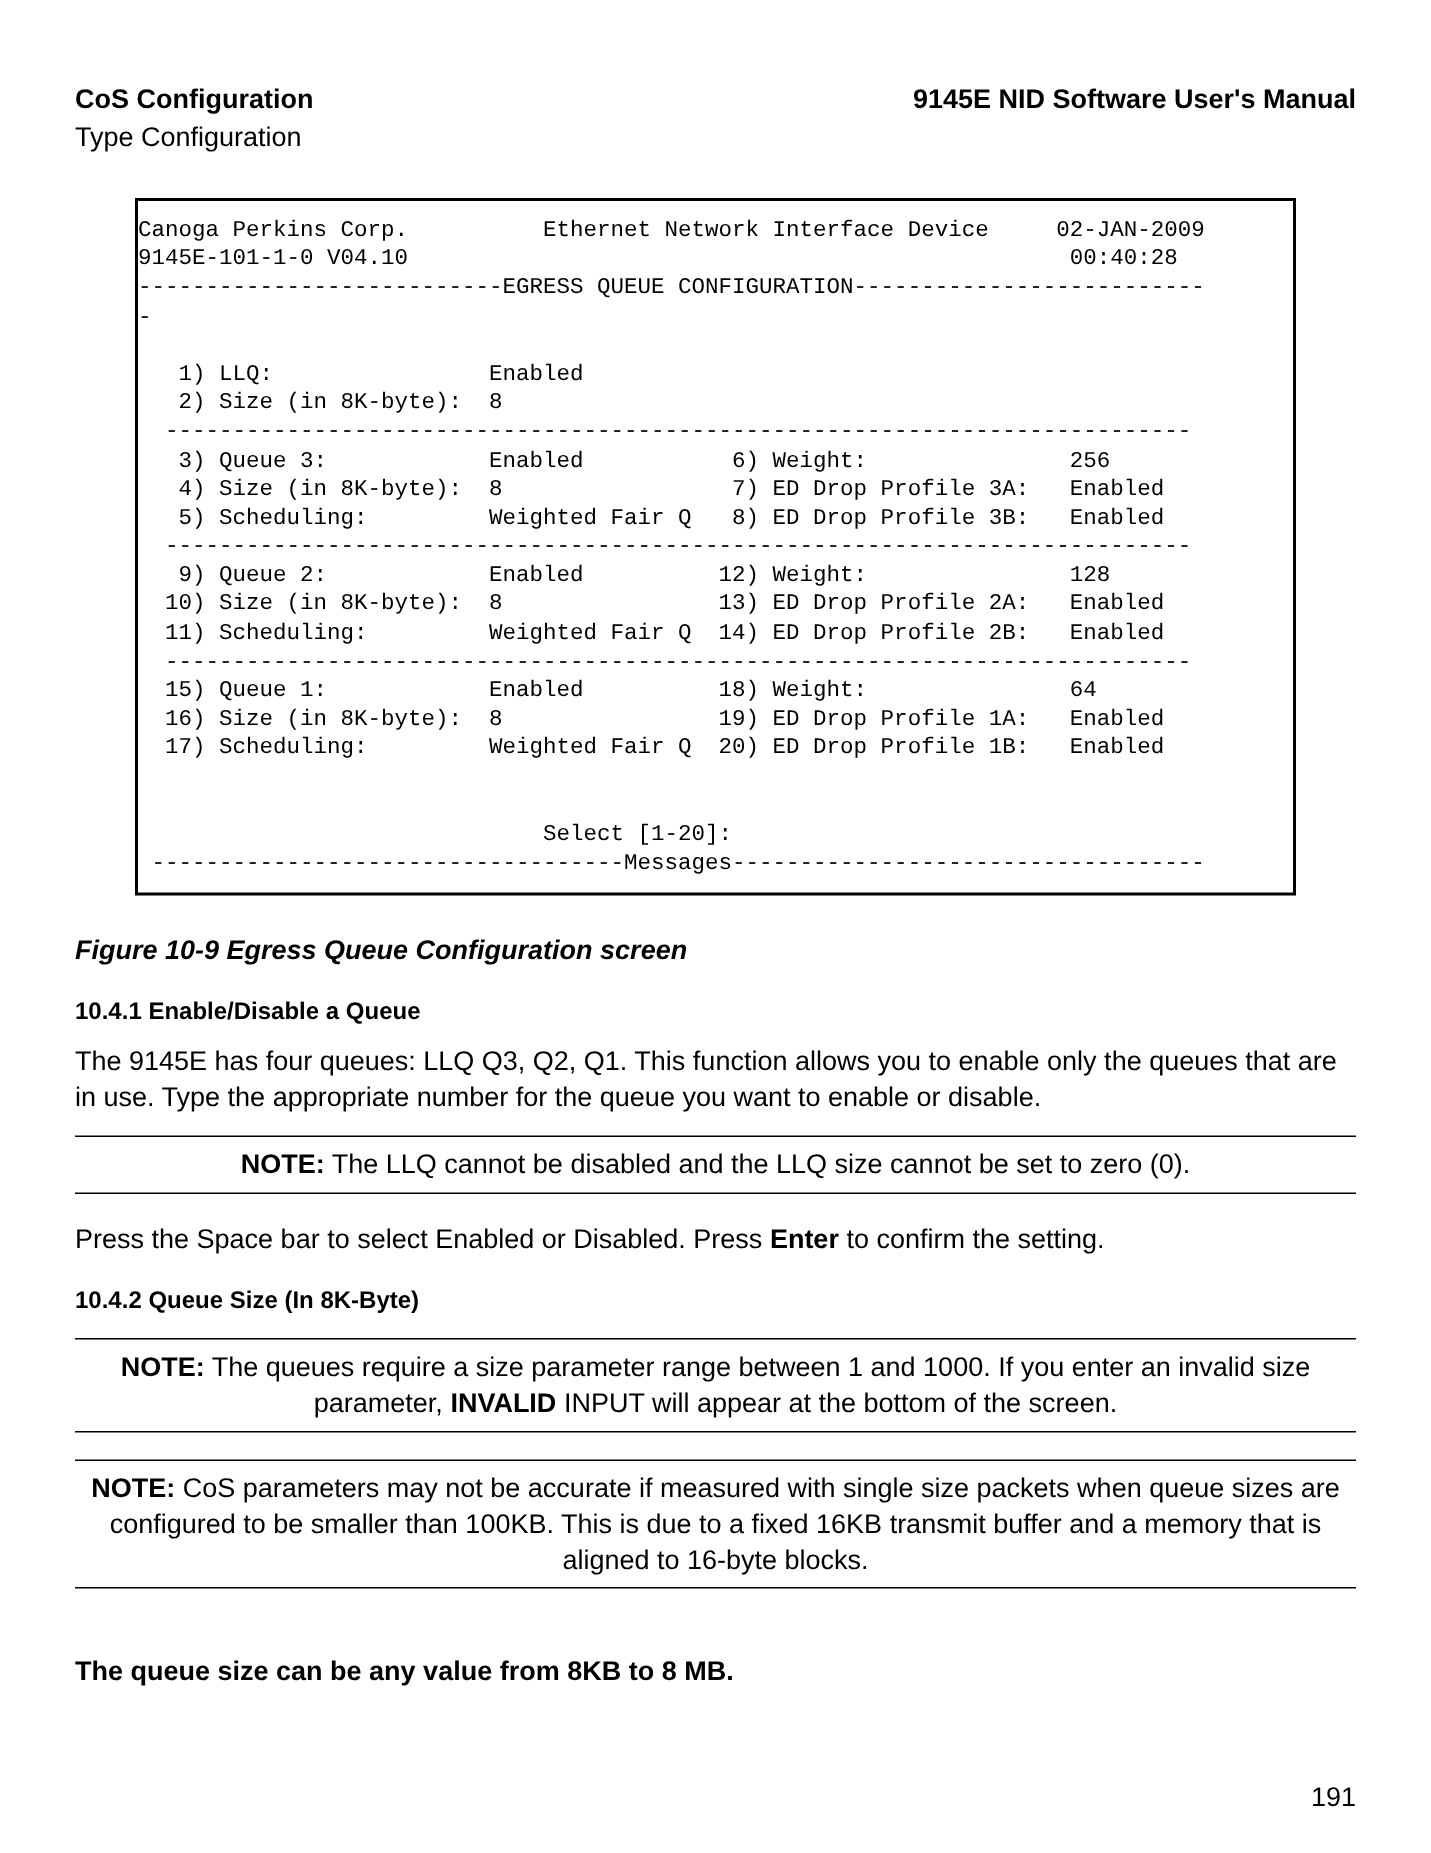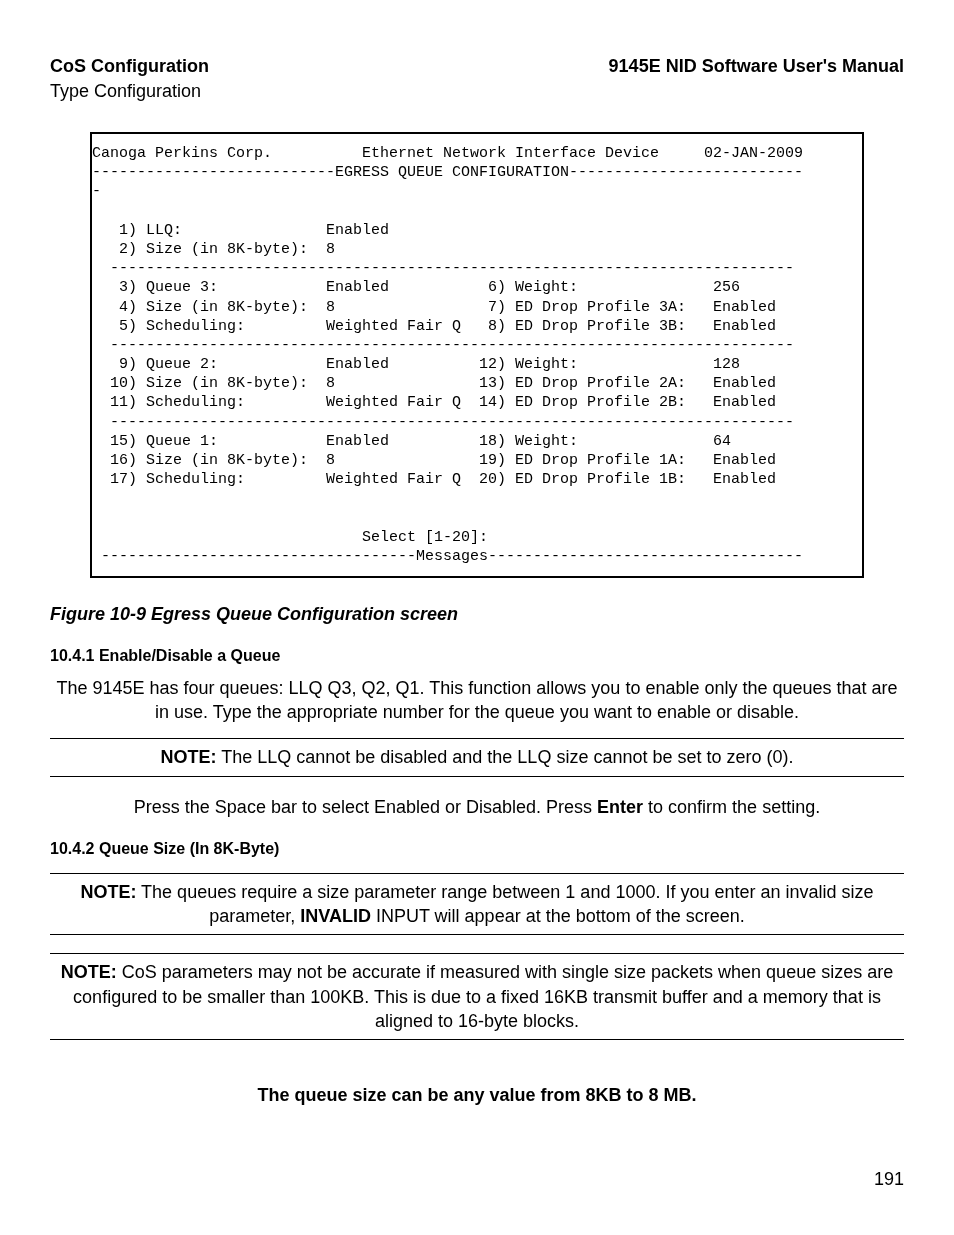--- a/index.html
+++ b/index.html
@@ -53,21 +53,20 @@
     margin: 18px 0 16px 0;
   }
   h2.section {
     font-size: 16px;
     font-weight: bold;
     margin: 20px 0 10px 0;
   }
   p.body {
     margin: 0 0 14px 0;
     line-height: 1.35;
-    text-align: center;
   }
   .note-block {
     margin: 14px 0 18px 0;
   }
   .note-rule {
     border: none;
     border-top: 1px solid #000;
     margin: 6px 0;
   }
   .note-text {
@@ -85,20 +84,21 @@
 <body>
 
 <div class="page-head">
   <div class="page-head-left">CoS Configuration</div>
   <div class="page-head-right">9145E NID Software User's Manual</div>
 </div>
 <div class="page-sub">Type Configuration</div>
 
 <div class="terminal-box">
 <pre>Canoga Perkins Corp.          Ethernet Network Interface Device     02-JAN-2009</pre>
+<pre>9145E-101-1-0 V04.10                                                 00:40:28</pre>
 <pre>---------------------------EGRESS QUEUE CONFIGURATION--------------------------</pre>
 <pre>-</pre>
 <pre> </pre>
 <pre>   1) LLQ:                Enabled</pre>
 <pre>   2) Size (in 8K-byte):  8</pre>
 <pre>  ----------------------------------------------------------------------------</pre>
 <pre>   3) Queue 3:            Enabled           6) Weight:               256</pre>
 <pre>   4) Size (in 8K-byte):  8                 7) ED Drop Profile 3A:   Enabled</pre>
 <pre>   5) Scheduling:         Weighted Fair Q   8) ED Drop Profile 3B:   Enabled</pre>
 <pre>  ----------------------------------------------------------------------------</pre>

